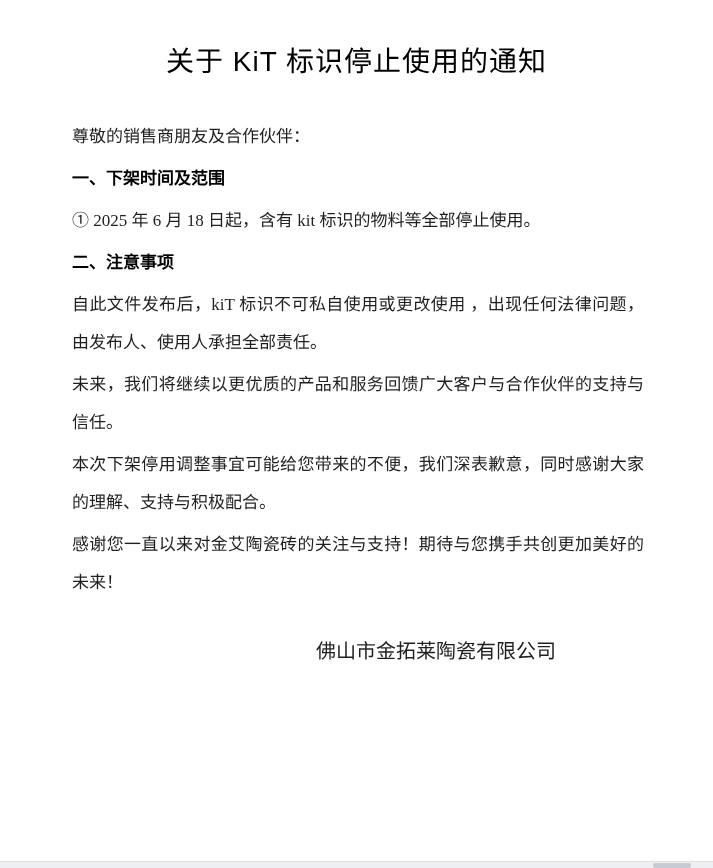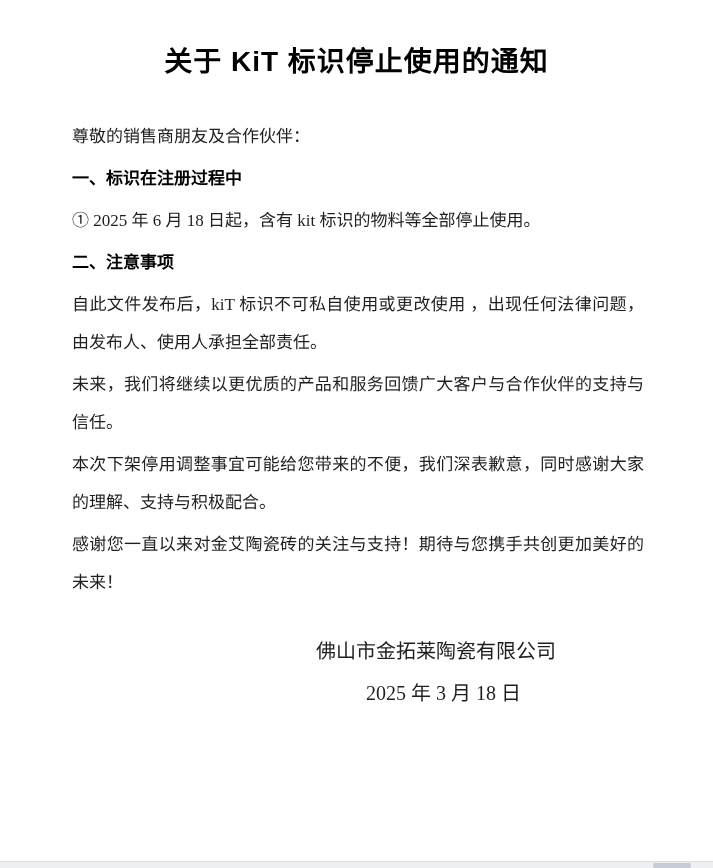--- a/index.html
+++ b/index.html
@@ -19,21 +19,21 @@
     position: absolute;
     top: 0; left: 0;
     width: 713px;
     height: 868px;
     background: #ffffff;
   }
   .doc-title {
     margin: 44px 0 0 0;
     text-align: center;
     font-family: "Liberation Sans", "DejaVu Sans", sans-serif;
-    font-weight: 700;
+    font-weight: 400;
     font-size: 28px;
     line-height: 36px;
     color: #000000;
     letter-spacing: 1px;
   }
   .body-text {
     margin: 38px 65px 0 68px; 
     font-size: 17px;
     line-height: 38px;
     text-align: justify;
@@ -91,38 +91,37 @@
 
 <div class="page">
 
   <h1 class="doc-title">关于 KiT 标识停止使用的通知</h1>
 
   <div class="body-text">
 
     <p>尊敬的销售商朋友及合作伙伴：</p>
 
 
-    <p class="sec-heading">一、标识在注册过程中</p>
+    <p class="sec-heading">一、下架时间及范围</p>
 
     <p>① 2025 年 6 月 18 日起，含有 kit 标识的物料等全部停止使用。</p>
 
 
     <p class="sec-heading">二、注意事项</p>
 
     <p>自此文件发布后，kiT 标识不可私自使用或更改使用 ，出现任何法律问题，由发布人、使用人承担全部责任。</p>
 
     <p>未来，我们将继续以更优质的产品和服务回馈广大客户与合作伙伴的支持与信任。</p>
 
     <p>本次下架停用调整事宜可能给您带来的不便，我们深表歉意，同时感谢大家的理解、支持与积极配合。</p>
 
     <p>感谢您一直以来对金艾陶瓷砖的关注与支持！期待与您携手共创更加美好的未来！</p>
 
     <div class="signature">
       <p class="company">佛山市金拓莱陶瓷有限公司</p>
-      <p class="date">2025 年 3 月 18 日</p>
     </div>
 
   </div>
 
   <div class="h-scrollbar">
     <div class="thumb"></div>
   </div>
 
 </div>
 

